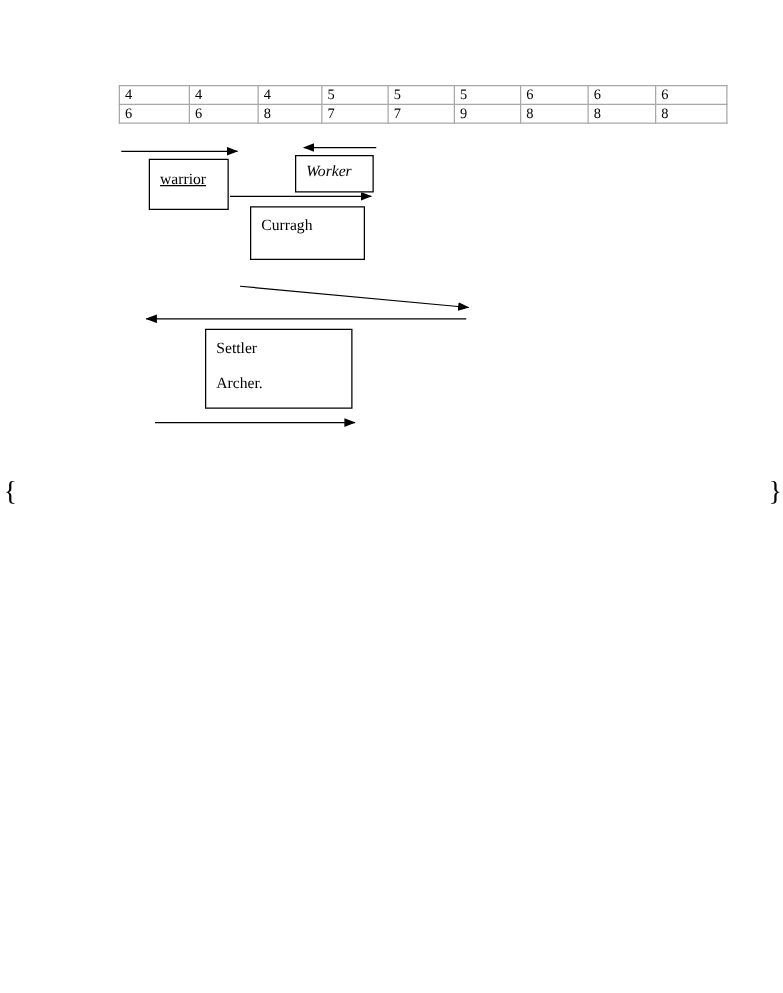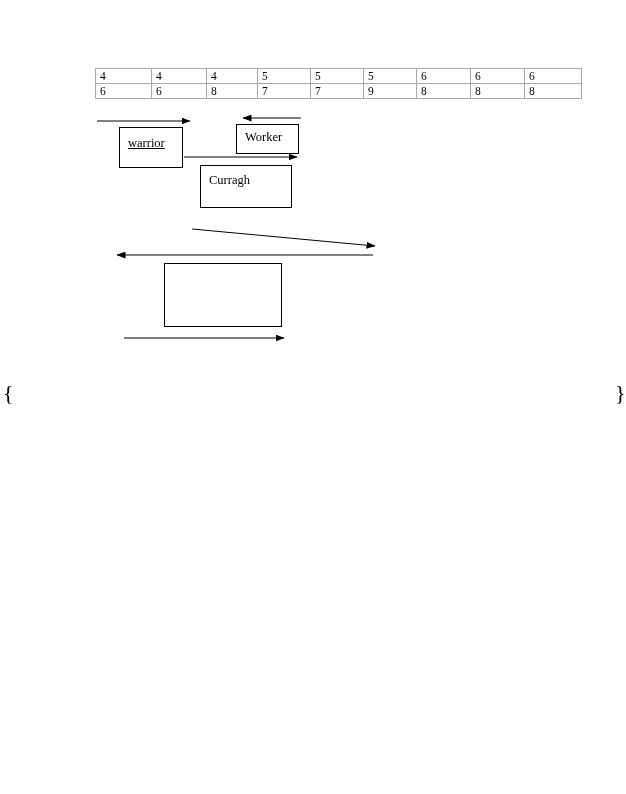--- a/index.html
+++ b/index.html
@@ -78,20 +78,21 @@
     width: 64px;
     height: 41px;
   }
   #box-warrior .node-label { padding-top: 9px; text-decoration: underline; }
 
   #box-worker {
     left: 236px;
     top: 124px;
     width: 63px;
     height: 30px;
+    font-style: italic;
   }
   #box-worker .node-label { padding-top: 6px; }
 
   #box-curragh {
     left: 200px;
     top: 165px;
     width: 92px;
     height: 43px;
   }
   #box-curragh .node-label { padding-top: 8px; }
@@ -187,18 +188,20 @@
 
   <div class="node-box" id="box-worker">
     <span class="node-label">Worker</span>
   </div>
 
   <div class="node-box" id="box-curragh">
     <span class="node-label">Curragh</span>
   </div>
 
   <div class="node-box" id="box-settler-archer">
+    <span class="node-label first">Settler</span>
+    <span class="node-label second">Archer.</span>
   </div>
 
   <div class="brace" id="brace-left">{</div>
   <div class="brace" id="brace-right">}</div>
 
 </div>
 
 </body></html>

